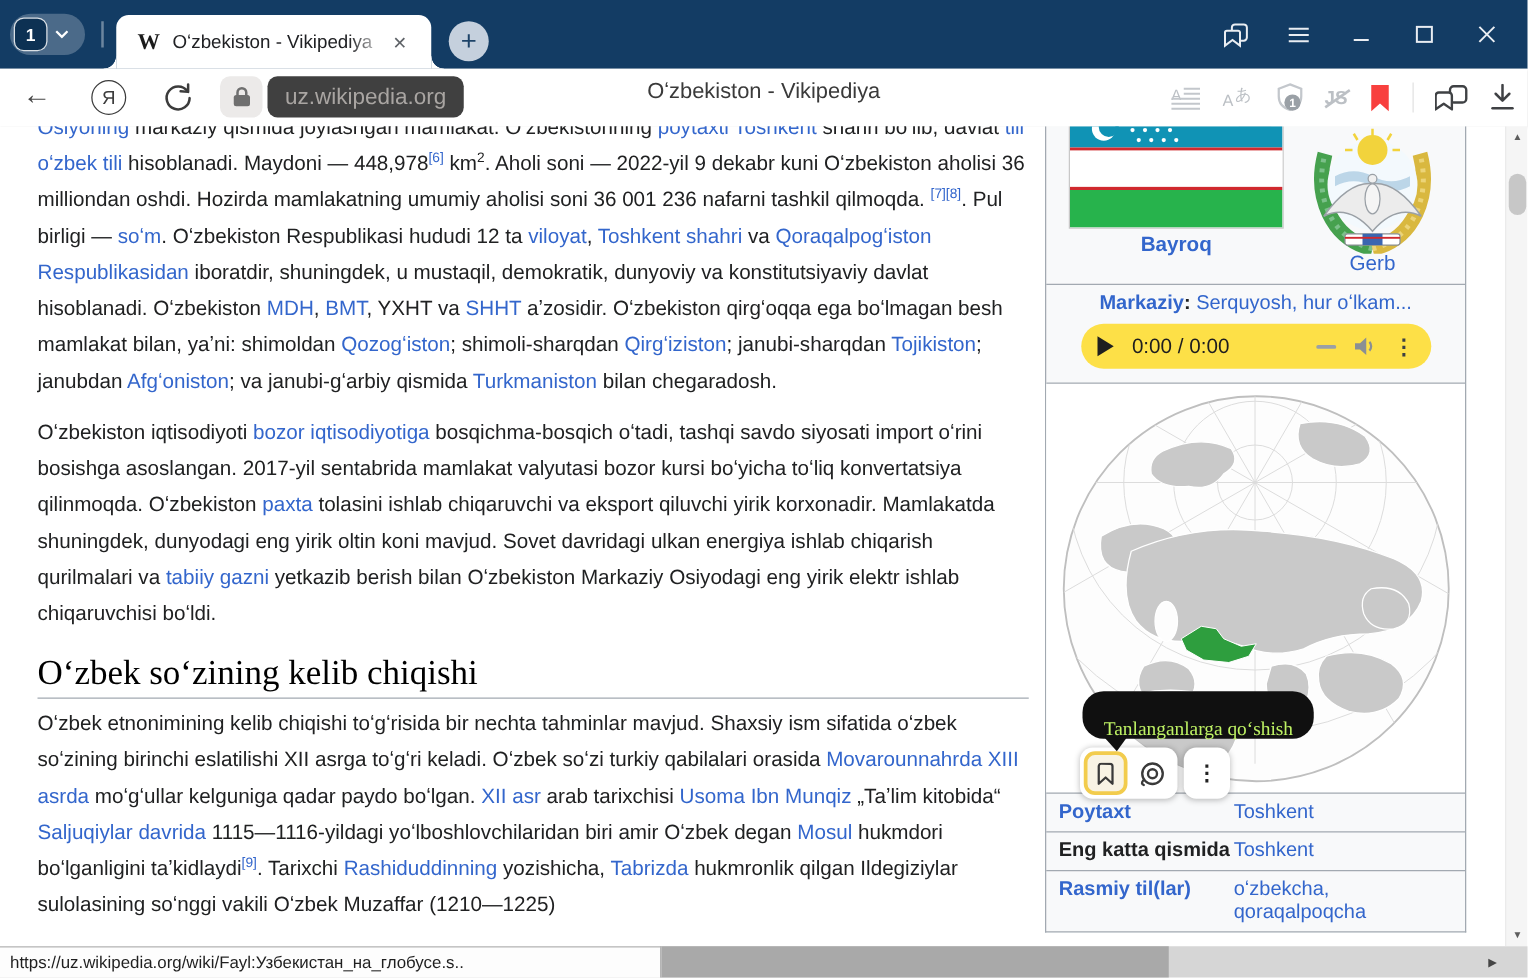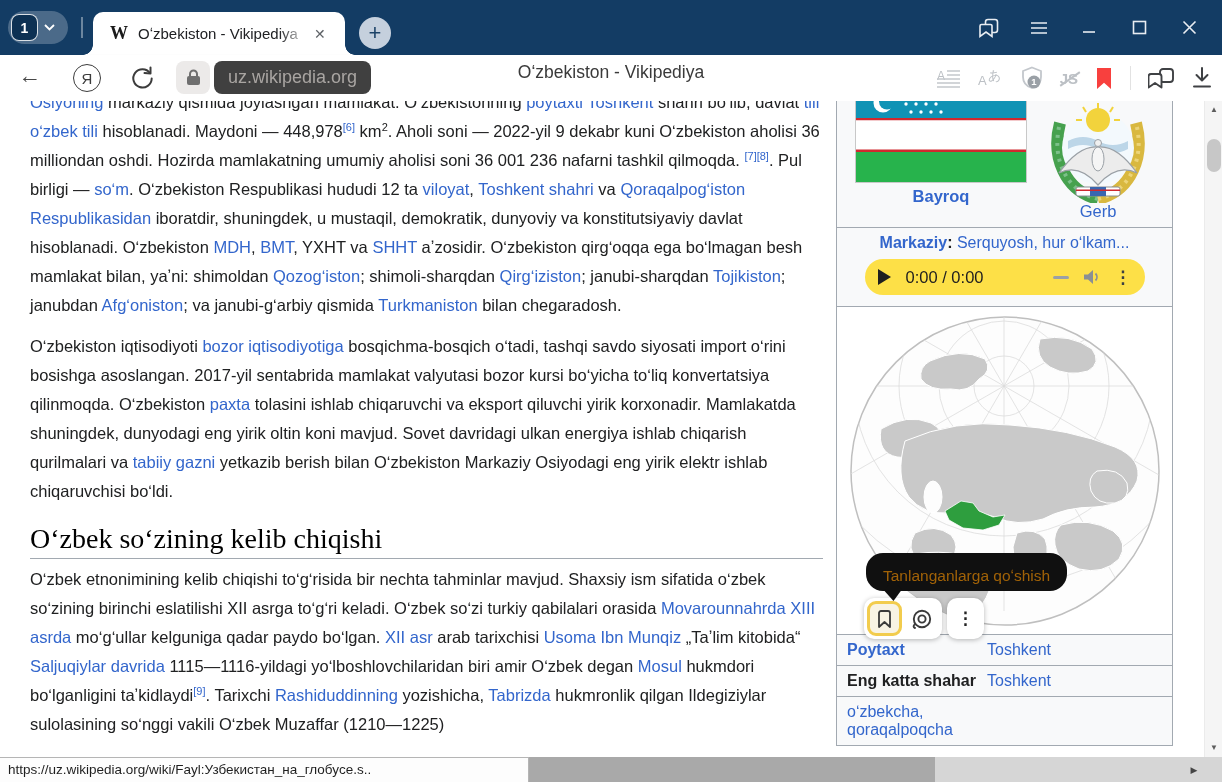--- a/index.html
+++ b/index.html
@@ -78,22 +78,22 @@
   .play-tri { width:0; height:0; border-left:13px solid #1f1f1f; border-top:8px solid transparent; border-bottom:8px solid transparent; }
   .p-time { margin-left:15px; font-size:16.5px; color:#1d1d1f; }
   .p-dash { margin-left:auto; width:16px; height:3px; border-radius:2px; background:#9aa0a6; }
   .p-dots { margin-left:13px; font-size:17px; font-weight:bold; color:#3c4043; letter-spacing:0; }
   .ib-globe { border-top:1px solid #a2a9b1; background:#fff; height:328px; display:flex; align-items:center; justify-content:center; }
   .ib-table .ib-row { display:flex; border-top:1px solid #a2a9b1; padding:6px 8px 6px 10px; }
   .ib-label { width:140px; font-weight:bold; }
   .ib-value { width:175px; color:#3366cc; }
 
   
-  .img-tooltip { position:absolute; left:866px; top:452px; height:38px; line-height:38px; padding:4px 17px;
-                 background:#101010; color:#a16207; font-size:15.5px; border-radius:17px; white-space:nowrap; z-index:6; }
+  .img-tooltip { position:absolute; left:866px; top:452px; height:38px; line-height:38px; padding:12px 17px;
+                 background:#101010; color:#bef264; font-size:15.5px; border-radius:17px; white-space:nowrap; z-index:6;font-family:Liberation Serif, serif; }
   .img-tooltip::after { content:""; position:absolute; left:20px; bottom:-6px; width:14px; height:14px;
                         background:#101010; transform:rotate(48deg) skew(12deg); z-index:-1; }
   .img-actions { position:absolute; left:864px; top:497px; display:flex; gap:5px; z-index:5; }
   .act-pill { background:#fff; border-radius:10px; box-shadow:0 1px 5px rgba(0,0,0,.28); display:flex; align-items:center; padding:3px; gap:2px; }
   .bm-btn { width:35px; height:35px; border-radius:9px; border:3px solid #f2cc4d; background:#f8f3e4;
             display:flex; align-items:center; justify-content:center; }
   .cam-btn { width:35px; height:35px; display:flex; align-items:center; justify-content:center; }
   .dots-pill { background:#fff; border-radius:10px; box-shadow:0 1px 5px rgba(0,0,0,.28); width:37px; height:41px;
                display:flex; align-items:center; justify-content:center; font-size:17px; font-weight:bold; color:#222; }
 
@@ -331,24 +331,25 @@
         </g>
       </svg>
     </div>
 
     <div class="ib-table">
         <div class="ib-row">
           <div class="ib-label lnk">Poytaxt</div>
           <div class="ib-value">Toshkent</div>
         </div>
         <div class="ib-row">
-          <div class="ib-label">Eng katta shahar</div>
+          <div class="ib-label">Eng katta qismida</div>
           <div class="ib-value">Toshkent</div>
         </div>
         <div class="ib-row">
+          <div class="ib-label lnk">Rasmiy til(lar)</div>
           <div class="ib-value">oʻzbekcha, qoraqalpoqcha</div>
         </div>
       </div>
   </div>
 
   <div class="img-tooltip">Tanlanganlarga qoʻshish</div>
 
   <div class="img-actions">
     <div class="act-pill">
       <div class="bm-btn">

